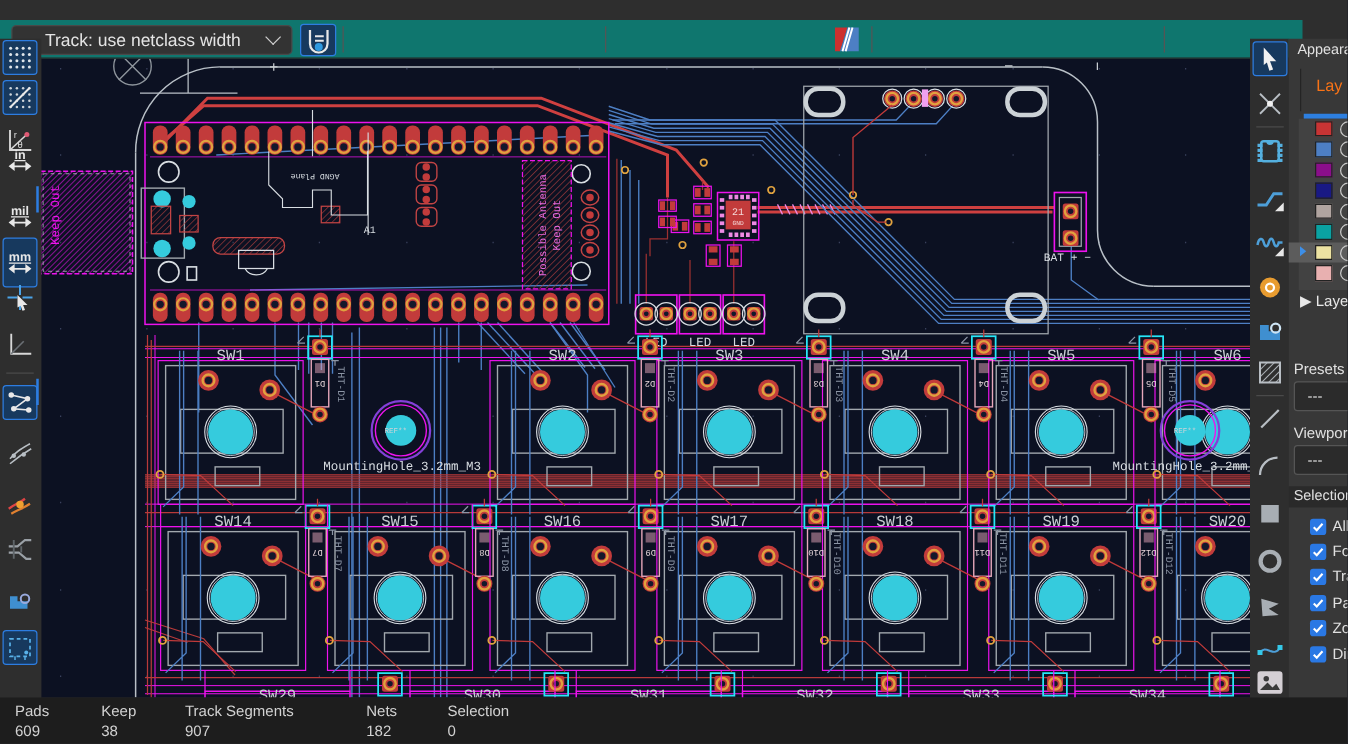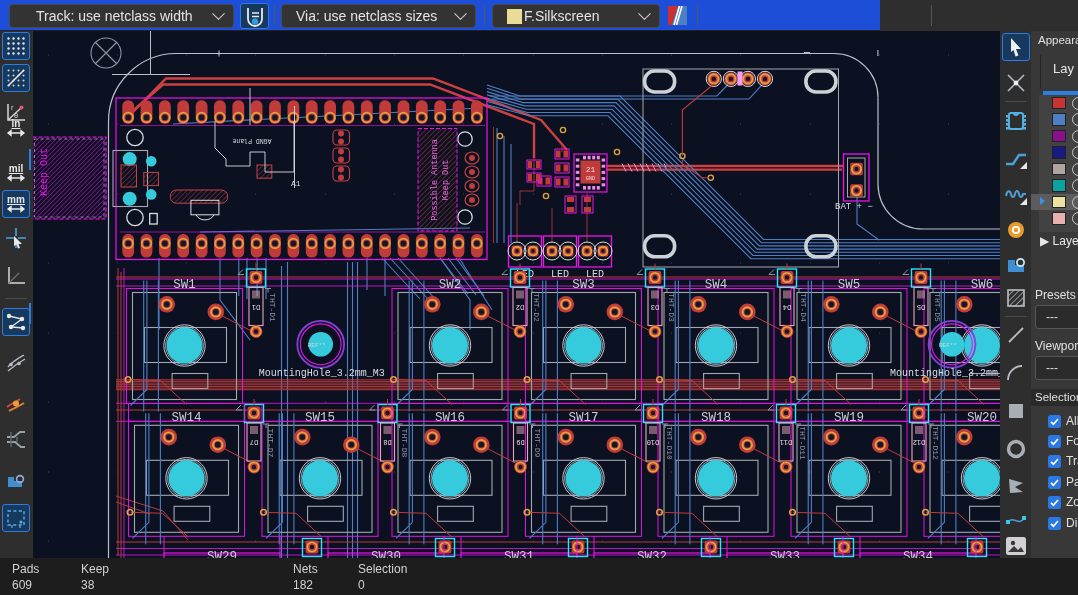--- a/index.html
+++ b/index.html
@@ -1,17 +1,17 @@
 <!DOCTYPE html>
 <html><head><meta charset="utf-8"><style>
 * {margin:0;padding:0;box-sizing:border-box}
 html,body {width:1078px;height:595px;overflow:hidden;background:#2e2e2e;font-family:"Liberation Sans",sans-serif}
 .stage {position:relative;width:1078px;height:595px}
 .canvas {position:absolute;left:33px;top:31px;width:967px;height:527px;background:#0c1122}
-.topbar {position:absolute;left:0;top:0;width:880px;height:31px;background:#1d4ed8;border-bottom:1px solid #242424}
+.topbar {position:absolute;left:0;top:16px;width:1042px;height:31px;background:#0f766e;border-bottom:1px solid #242424}
 .combo {position:absolute;top:4px;height:24px;background:#333333;border:1px solid #494949;border-radius:4px;display:flex;align-items:center;color:#e4e4e4;font-size:14px}
 .combo>span:first-child {margin-left:14px}
 .combo .sw {width:15px;height:15px;background:#e8dc96;margin-left:10px;margin-right:2px!important;display:inline-block}
 .combo span {margin-right:4px}
 .chev {margin-left:auto;margin-right:10px!important;width:9px;height:9px;border-right:1.8px solid #d0d0d0;border-bottom:1.8px solid #d0d0d0;transform:rotate(45deg) translate(-2px,-2px)}
 .tbtn {position:absolute;display:flex;align-items:center;justify-content:center;border-radius:3px}
 .tbtn.sel {background:#17395e;border:1.5px solid #2d7de1}
 .vsep {position:absolute;top:5px;width:1px;height:21px;background:#555}
 .lpair {position:absolute;top:4px}
 .ltool {position:absolute;left:0;top:31px;width:33px;height:527px;background:#2e2e2e}
@@ -930,30 +930,21 @@
         <span class="chev"></span>
       </div>
 <div class="tbtn sel" style="left:240px;top:3px;width:29px;height:26px">
 <svg width="22" height="22" viewBox="0 0 22 22">
           <path d="M4 3 V14 a7 7 0 0 0 14 0 V3" fill="none" stroke="#e8e8e8" stroke-width="1.8"></path>
           <path d="M8 8 H15 M8 11.5 H15" stroke="#e8e8e8" stroke-width="1.6"></path>
           <circle cx="11" cy="16.5" r="3.2" fill="#2f9ae0"></circle>
         </svg>
       </div>
 <div class="vsep" style="left:274px"></div>
-<div class="combo" style="left:281px;width:195px">
-        <span>Via: use netclass sizes</span>
-        <span class="chev"></span>
-      </div>
 <div class="vsep" style="left:484px"></div>
-<div class="combo" style="left:492px;width:168px">
-        <span class="sw"></span>
-        <span>F.Silkscreen</span>
-        <span class="chev"></span>
-      </div>
 <div class="lpair" style="left:666px"><svg width="23" height="23" viewBox="0 0 23 23">
           <path d="M2 2 H12 L6 21 H2 Z" fill="#cc2f2f"></path>
           <path d="M12 2 H21 V21 H6 Z" fill="#4d7fc4"></path>
           <path d="M13.5 2 L8 21 M16 2 L10.5 21" stroke="#fff" stroke-width="1.6"></path>
         </svg></div>
 <div class="vsep" style="left:697px"></div>
 <div class="vsep" style="left:931px"></div>
 </div>
     <div class="ltool">
       <div class="tool sel" style="left:2px;top:1px;width:28px;height:28px">
@@ -1011,21 +1002,21 @@
           <text x="12" y="10" font-size="10" font-weight="bold" fill="#e8e8e8" text-anchor="middle" font-family="Liberation Sans" text-decoration="underline">in</text>
           <path d="M4 16 H20 M4 16 l3 -2.4 v4.8 Z M20 16 l-3 -2.4 v4.8 Z" stroke="#e8e8e8" stroke-width="1.4" fill="#e8e8e8"></path>
         </svg>
       </div>
       <div class="tool" style="left:2px;top:129px;width:28px;height:26px">
         <svg width="24" height="22" viewBox="0 0 24 22">
           <text x="12" y="10" font-size="10" font-weight="bold" fill="#e8e8e8" text-anchor="middle" font-family="Liberation Sans" text-decoration="underline">mil</text>
           <path d="M4 16 H20 M4 16 l3 -2.4 v4.8 Z M20 16 l-3 -2.4 v4.8 Z" stroke="#e8e8e8" stroke-width="1.4" fill="#e8e8e8"></path>
         </svg>
       </div>
-      <div class="tool sel" style="left:2px;top:159px;width:28px;height:28px">
+      <div class="tool sel" style="left:2px;top:159px;width:28px;height:40px">
         <svg width="24" height="22" viewBox="0 0 24 22">
           <text x="12" y="10" font-size="10" font-weight="bold" fill="#e8e8e8" text-anchor="middle" font-family="Liberation Sans" text-decoration="underline">mm</text>
           <path d="M4 16 H20 M4 16 l3 -2.4 v4.8 Z M20 16 l-3 -2.4 v4.8 Z" stroke="#e8e8e8" stroke-width="1.4" fill="#e8e8e8"></path>
         </svg>
       </div>
       <div class="tool" style="left:2px;top:193px;width:28px;height:28px">
         <svg width="22" height="22" viewBox="0 0 22 22">
           <path d="M11 1 V9 M11 13 V21 M1 11 H9 M13 11 H21" stroke="#4aa3e8" stroke-width="1.6"></path>
           <path d="M9 9 L17 17 L13.5 17 L15 21 L13 21.5 L11.5 17.5 L9 19 Z" fill="#e8e8e8"></path>
         </svg>
@@ -1181,21 +1172,21 @@
       <div class="tool" style="left:2px;top:502px;width:28px;height:26px">
         <svg width="24" height="24" viewBox="0 0 24 24">
           <rect x="2" y="3" width="20" height="18" rx="2.5" fill="#d4cfd4"></rect>
           <circle cx="9" cy="9" r="2.2" fill="#3a3a3a"></circle>
           <path d="M4 18 L10 12 L14 16 L17 13 L20 18 Z" fill="#3a3a3a"></path>
         </svg>
       </div>
     </div>
     <div class="panel">
 <div style="position:absolute;left:7px;top:3px;font-size:11.5px;color:#e0e0e0;white-space:nowrap">Appearance</div>
-<div style="position:absolute;left:22px;top:30px;font-size:13px;color:#e5e5e5;white-space:nowrap">Lay</div>
+<div style="position:absolute;left:22px;top:30px;font-size:13px;color:#f97316;white-space:nowrap">Lay</div>
 <div style="position:absolute;left:9px;top:24px;width:1px;height:34px;background:#242424"></div>
 <div style="position:absolute;left:12px;top:60px;width:35px;height:3.5px;background:#2d7fe0"></div>
 <div style="position:absolute;left:8px;top:64px;width:39px;height:137px;background:#424242"></div>
 <div style="position:absolute;left:21px;top:65.5px;width:14px;height:12.6px;background:#c83434;border:1px solid #222"></div>
       <div style="position:absolute;left:41px;top:65.5px;width:13px;height:13px;border-radius:7px;border:1.6px solid #c8c8c8"></div>
       <div style="position:absolute;left:21px;top:82.0px;width:14px;height:12.6px;background:#4d7fc4;border:1px solid #222"></div>
       <div style="position:absolute;left:41px;top:82.0px;width:13px;height:13px;border-radius:7px;border:1.6px solid #c8c8c8"></div>
       <div style="position:absolute;left:21px;top:98.6px;width:14px;height:12.6px;background:#8b0e8b;border:1px solid #222"></div>
       <div style="position:absolute;left:41px;top:98.6px;width:13px;height:13px;border-radius:7px;border:1.6px solid #c8c8c8"></div>
       <div style="position:absolute;left:21px;top:115.2px;width:14px;height:12.6px;background:#191984;border:1px solid #222"></div>
@@ -1250,20 +1241,24 @@
 <div style="position:absolute;left:1066px;top:515.6px;font-size:12px;color:#e0e0e0;white-space:nowrap;font-family:'Liberation Sans',sans-serif">Dimensions</div>
     <div class="status">
 <div class="sitem" style="left:12px">
         <div>Pads</div>
         <div>609</div>
       </div>
 <div class="sitem" style="left:81px">
         <div>Keep</div>
         <div>38</div>
       </div>
+<div class="sitem" style="left:148px">
+        <div>Track Segments</div>
+        <div>907</div>
+      </div>
 <div class="sitem" style="left:293px">
         <div>Nets</div>
         <div>182</div>
       </div>
 <div class="sitem" style="left:358px">
         <div>Selection</div>
         <div>0</div>
       </div>
 </div>
 </div>

